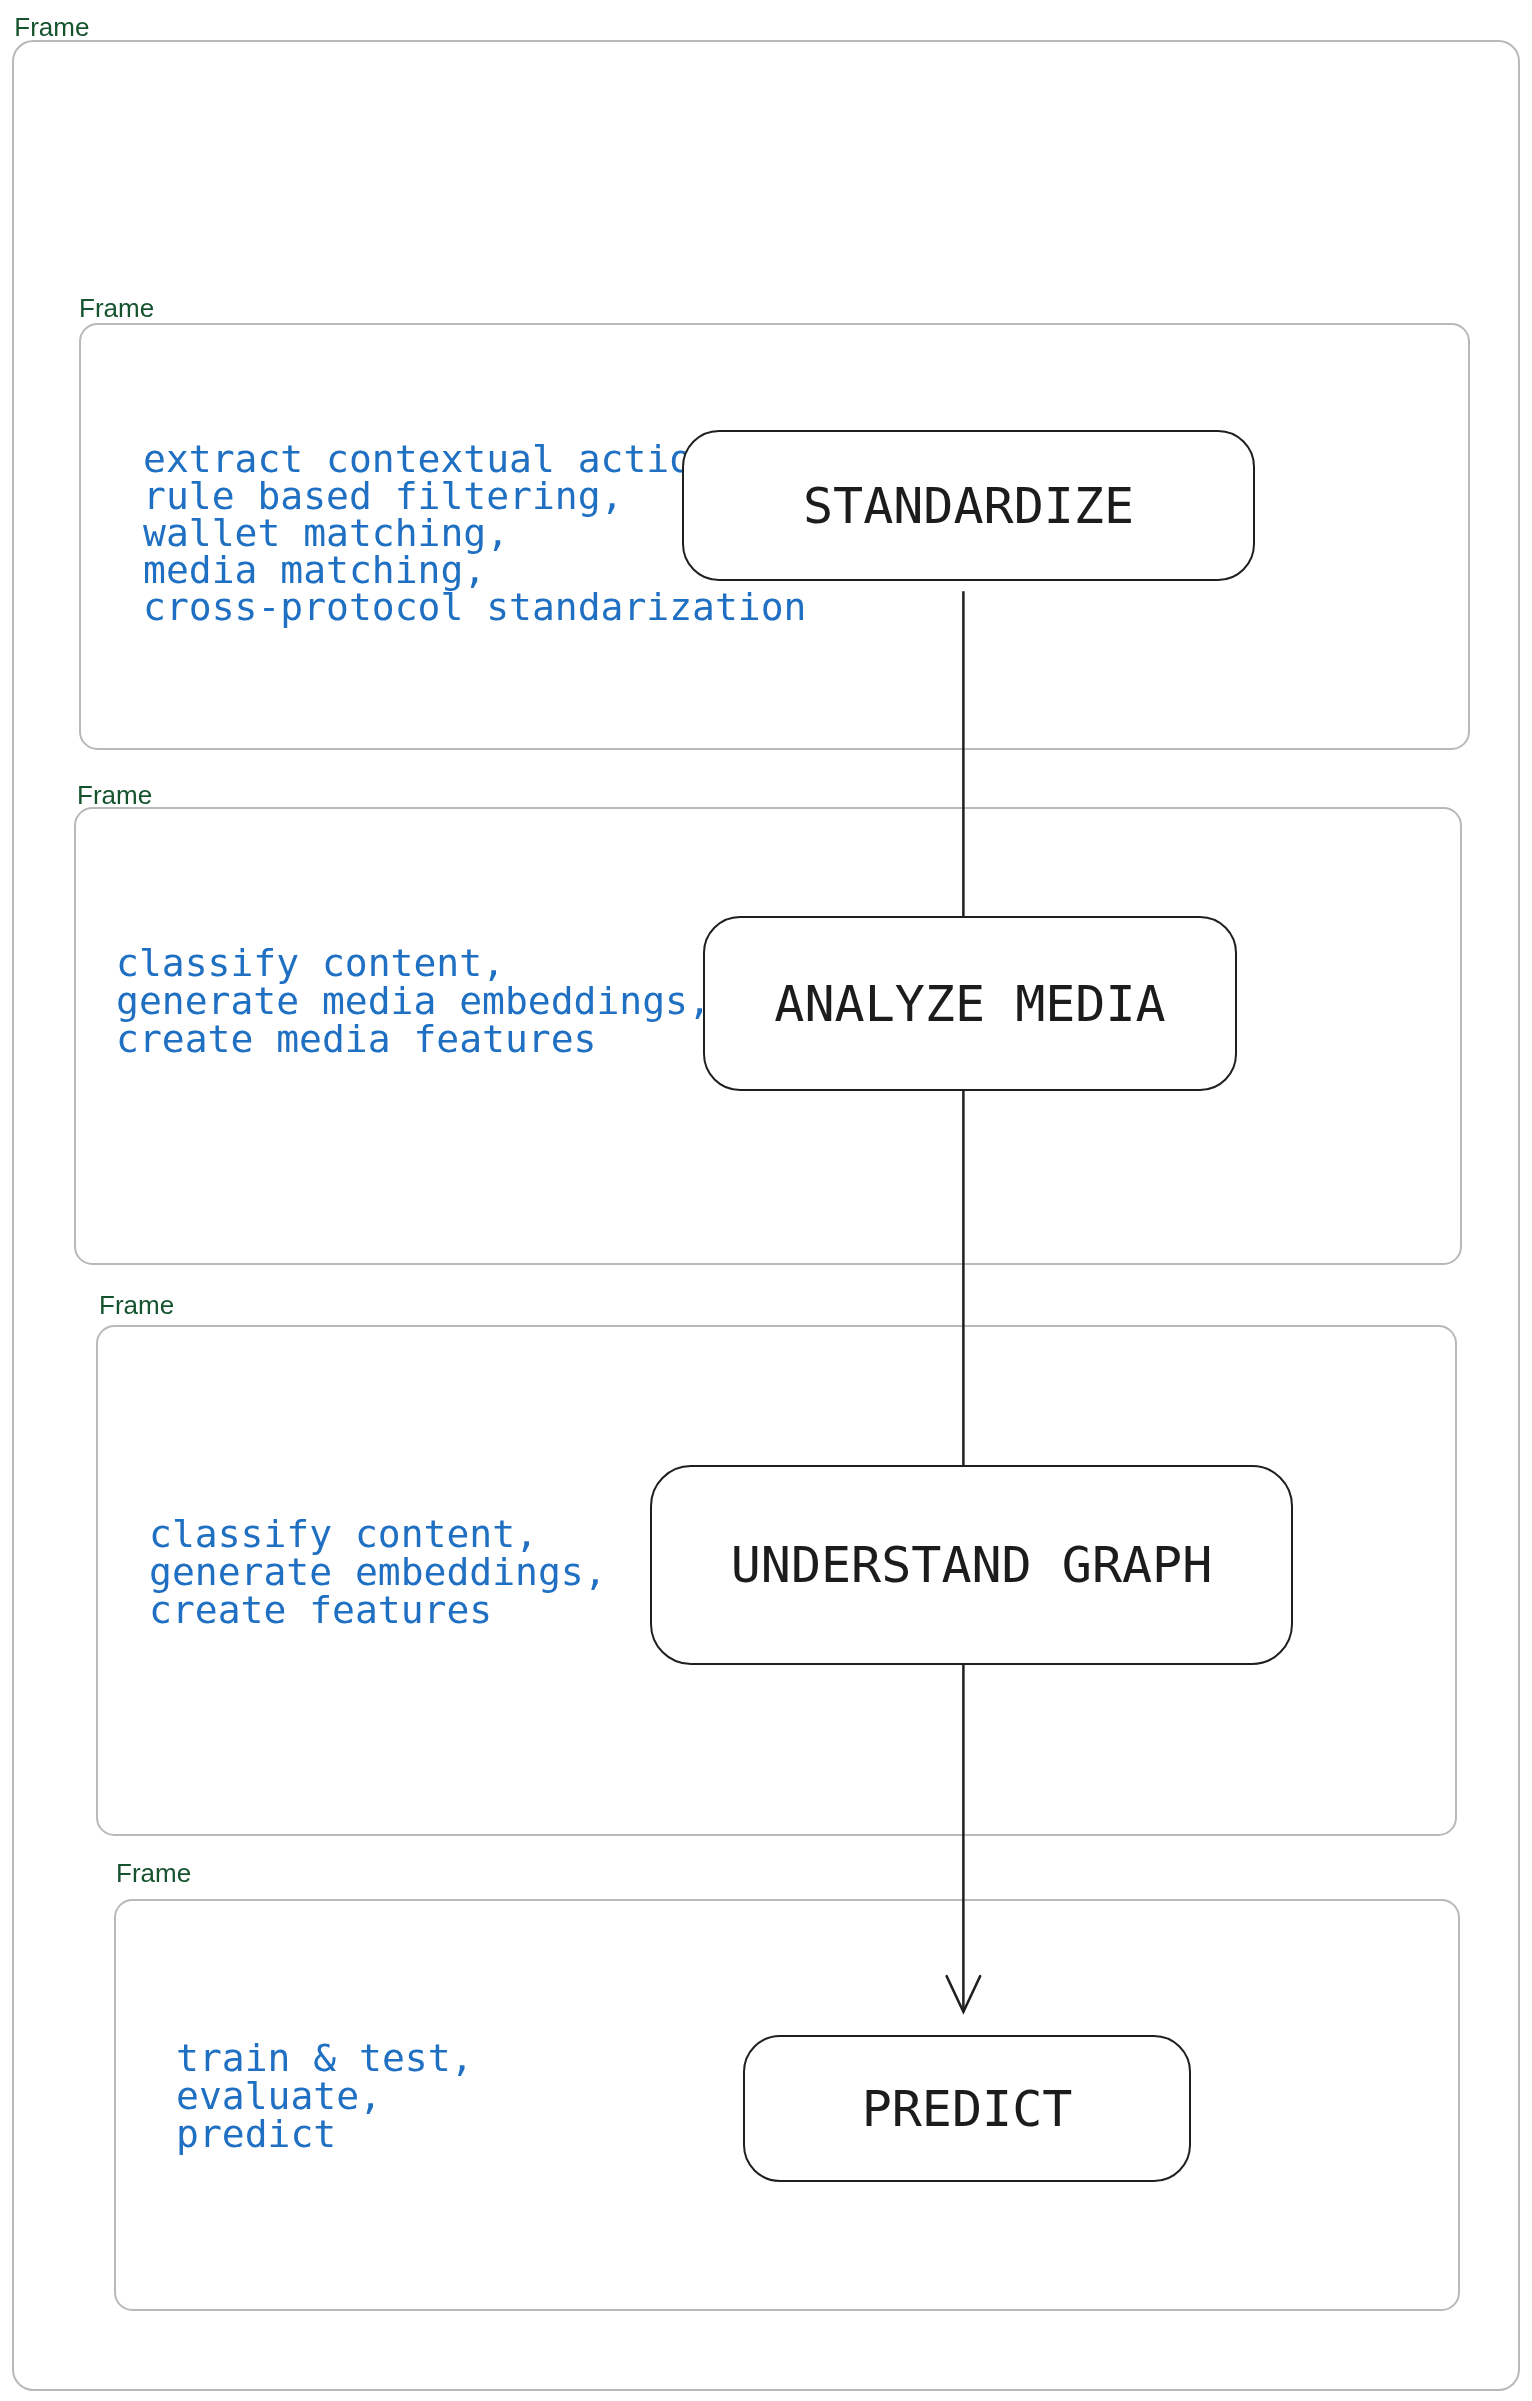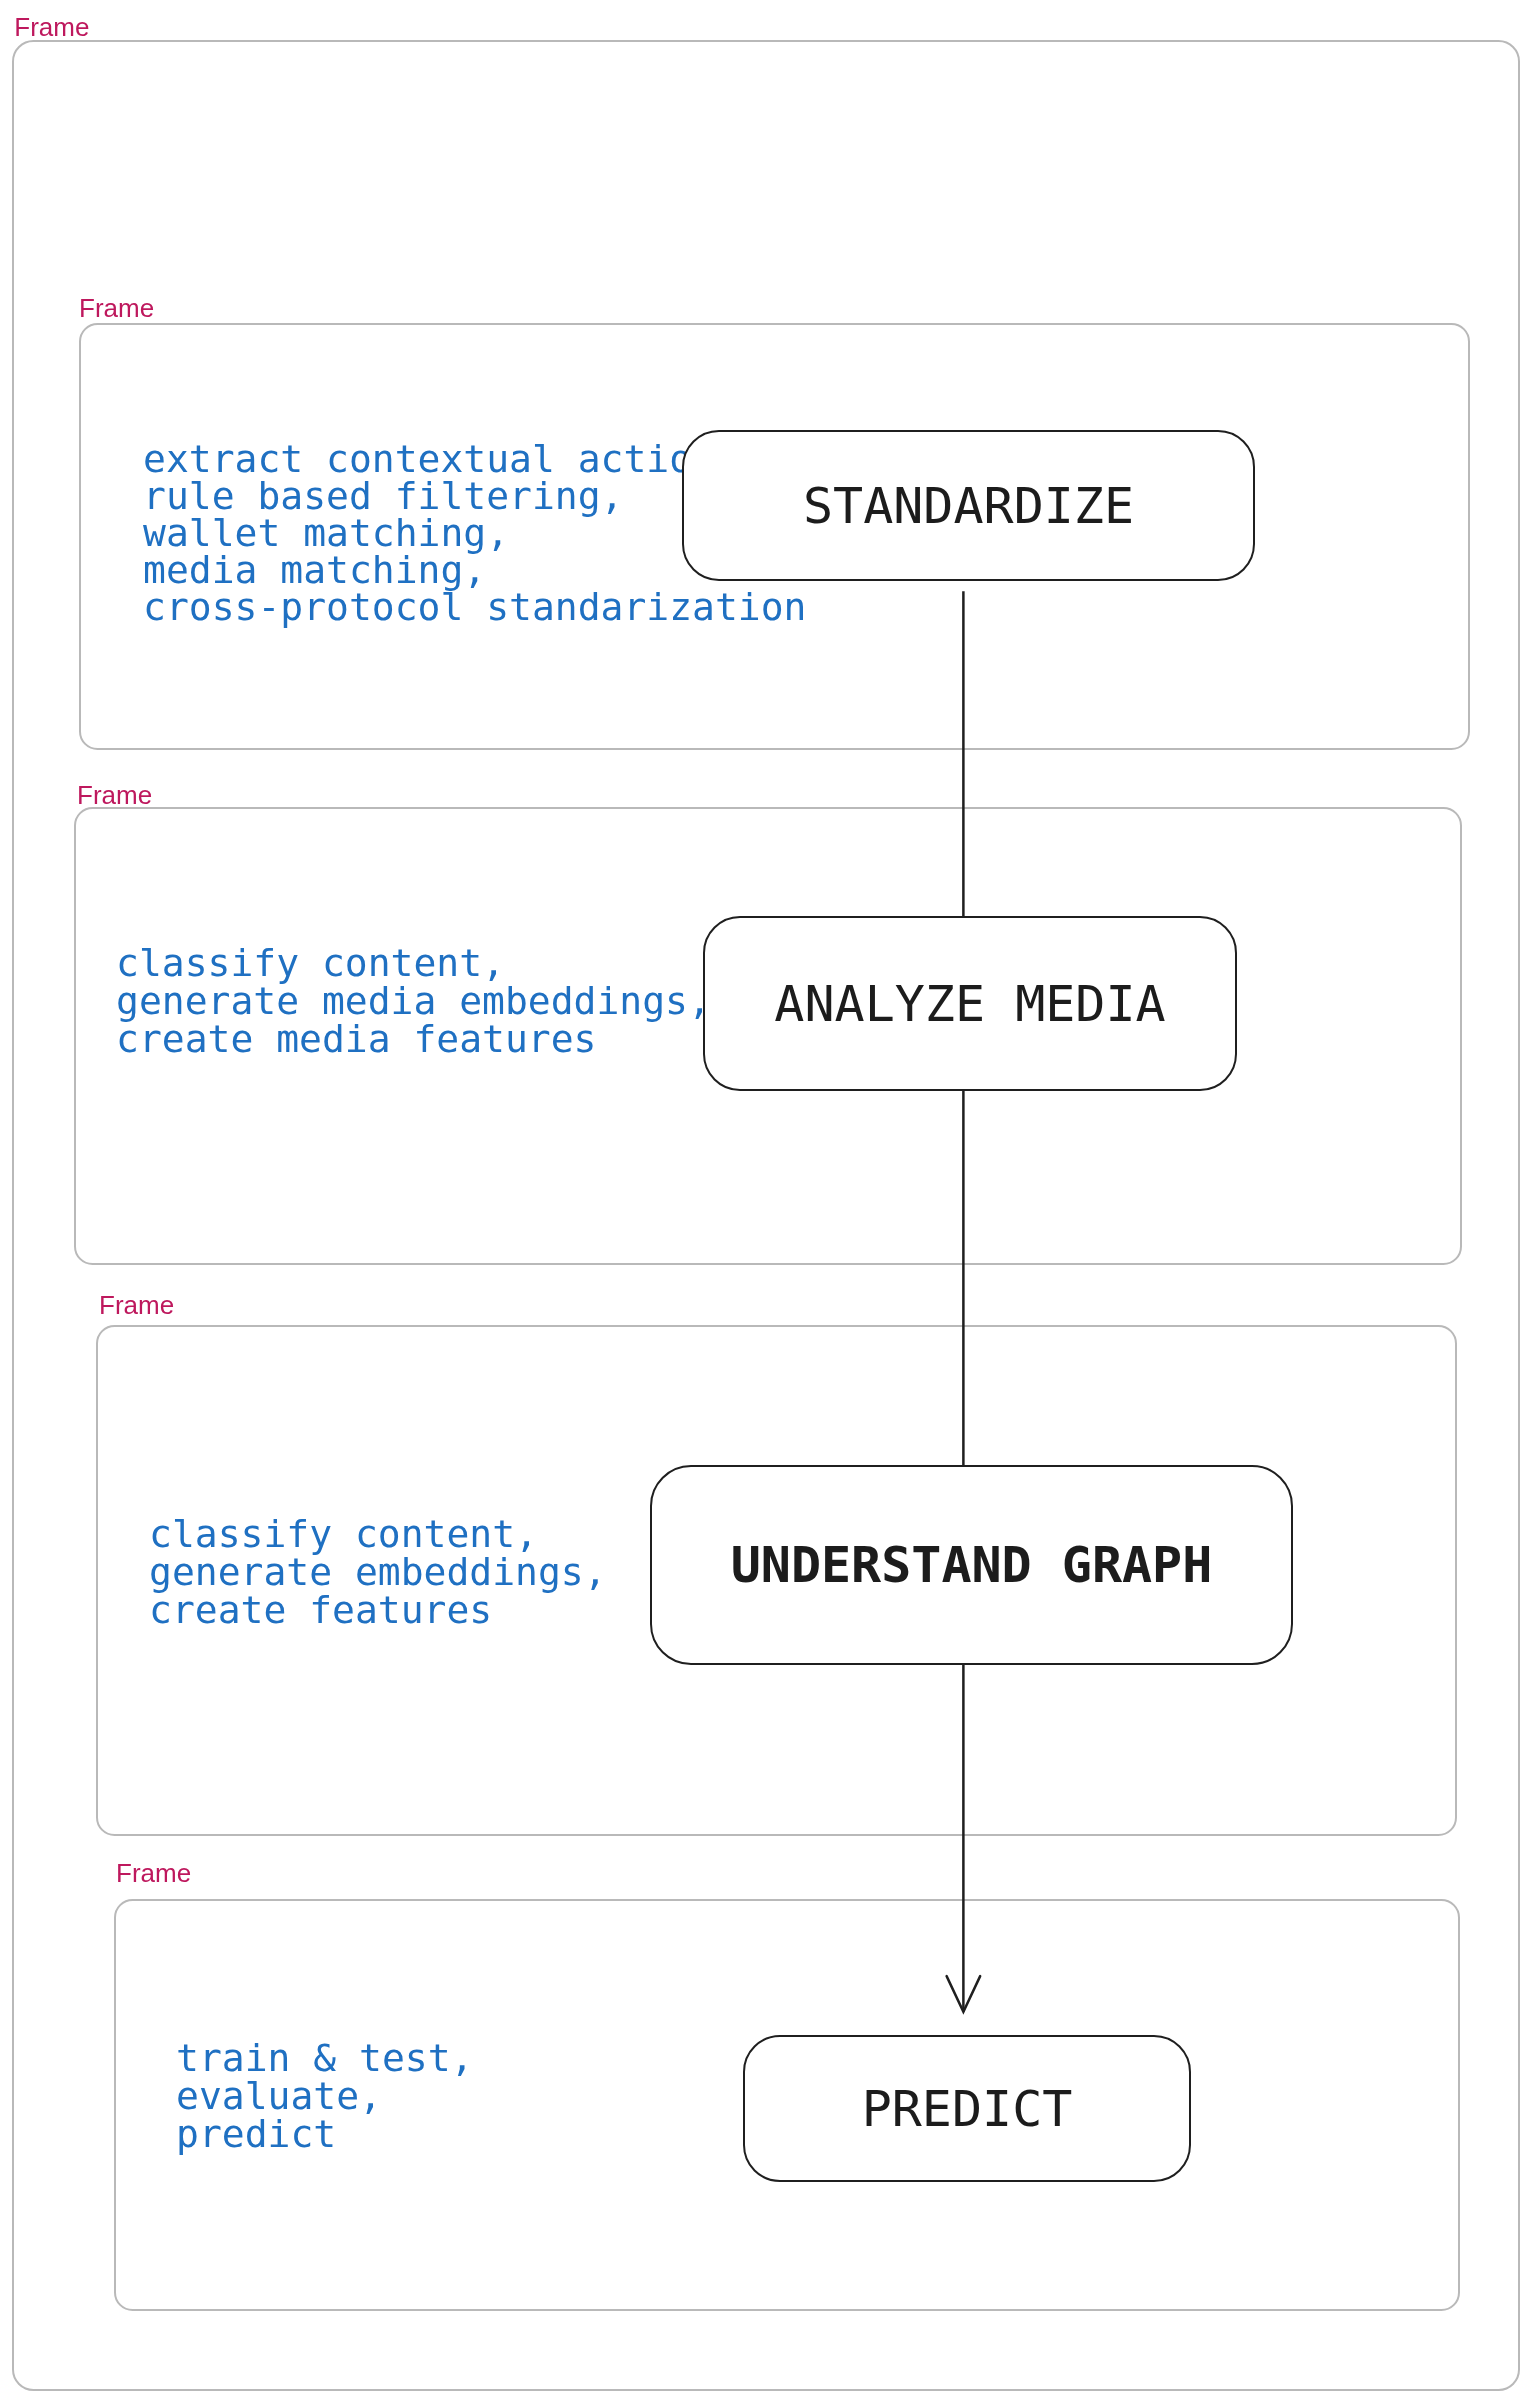--- a/index.html
+++ b/index.html
@@ -11,21 +11,21 @@
     position: relative;
     width: 1532px; height: 2401px;
     overflow: hidden;
     background: #ffffff;
   }
   .frame-label {
     position: absolute;
     font-family: "Liberation Sans", "DejaVu Sans", sans-serif;
     font-size: 26px;
     line-height: 1.15;
-    color: #be185d;
+    color: #14532d;
     white-space: nowrap;
   }
   .frame {
     position: absolute;
     background: #ffffff;
     border: 2.1px solid #b9b9b9;
     border-radius: 18.6px;
     box-sizing: border-box;
   }
   .outer-frame {
@@ -77,21 +77,21 @@
     z-index: 2;
   }
   .node-label {
     font-family: "DejaVu Sans Mono", monospace;
     font-size: 50px;
     color: #1c1c1c;
     white-space: nowrap;
   }
   .n1 { left: 682px;  top: 430px;  width: 573px; height: 151px; }
   .n2 { left: 703px;  top: 916px; width: 534px; height: 175px; }
-  .n3 { left: 650px;  top: 1465px; width: 643px; height: 200px; border-radius: 41px; font-weight: bold; }
+  .n3 { left: 650px;  top: 1465px; width: 643px; height: 200px; border-radius: 41px; }
   .n4 { left: 743px; top: 2035px; width: 448px; height: 147px; }
   .connectors {
     position: absolute;
     left: 0; top: 0;
     width: 1532px; height: 2401px;
     pointer-events: none;
     z-index: 1;
   }
 </style>
 </head>

